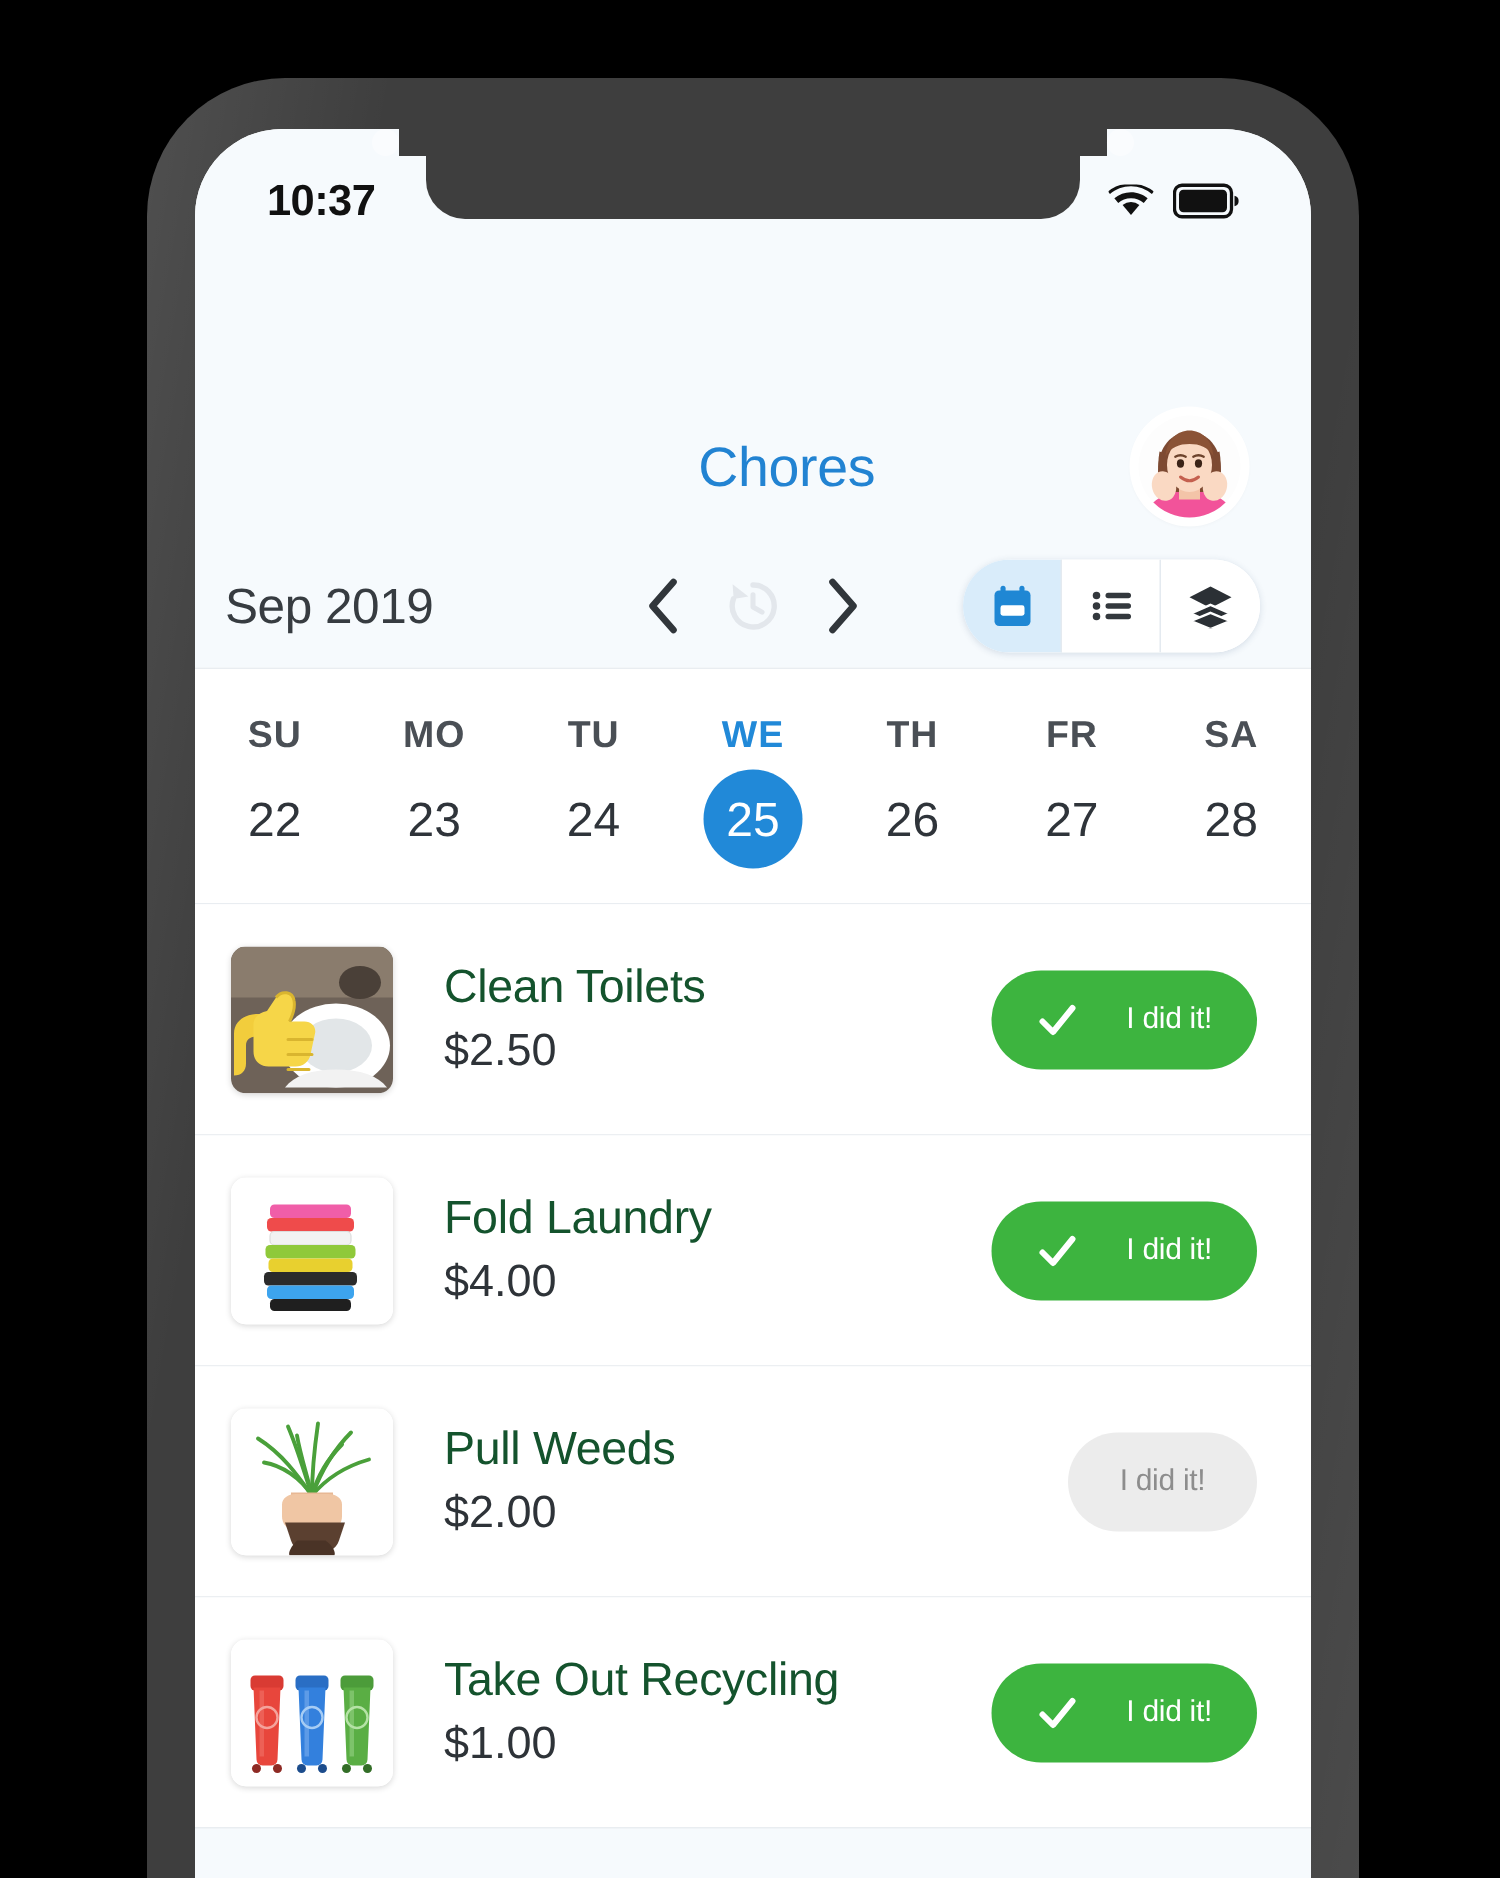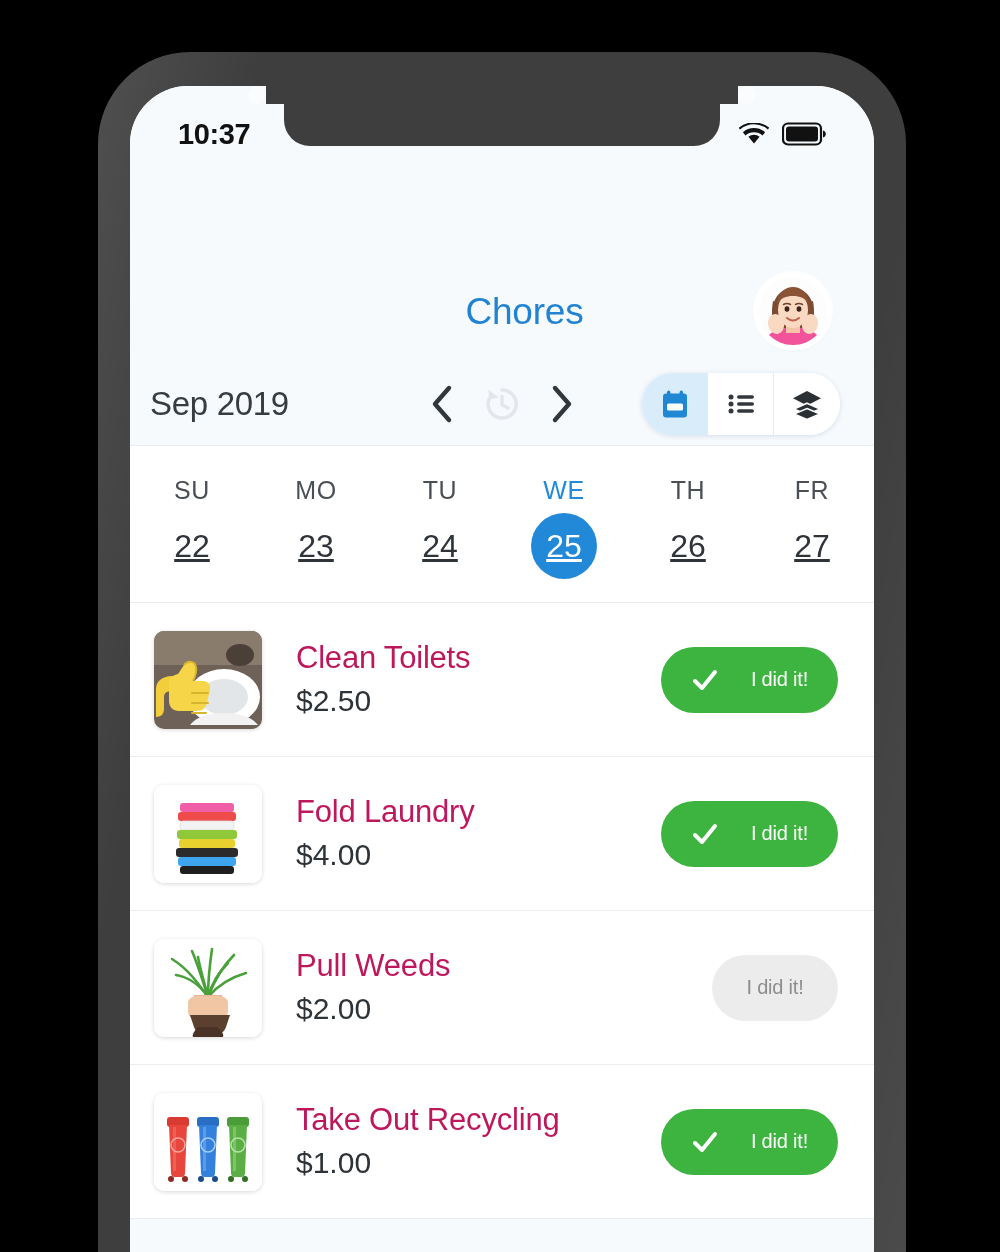--- a/index.html
+++ b/index.html
@@ -148,47 +148,47 @@
     background: #ffffff;
     border-top: 1px solid #e9edf1;
     border-bottom: 1px solid #e9edf1;
     display: flex;
   }
   .day-col {
     flex: 1; display: flex; flex-direction: column; align-items: center;
     justify-content: center; gap: 8px; padding-top: 6px;
   }
   .dow {
-    font-size: 25px; color: #4a4f55; letter-spacing: 0.6px; font-weight: 400;
+    font-size: 25px; color: #4a4f55; letter-spacing: 0.6px; font-weight: 700;
   }
   .dow.sel { color: #2189d8; }
   .dnum {
     width: 66px; height: 66px; line-height: 66px; text-align: center;
-    font-size: 32px; color: #2f343a; border-radius: 50%; font-weight: 400; text-decoration: underline;
+    font-size: 32px; color: #2f343a; border-radius: 50%; font-weight: 400;
   }
   .dnum.sel { background: #2189d8; color: #ffffff; }
 
   
   .chore-list { position: absolute; left: 0; top: 517px; width: 100%; bottom: 0; background: #fff; }
   .chore-row {
     position: relative; height: 154px;
     display: flex; align-items: center; padding: 0 36px 0 24px;
     border-bottom: 1px solid #eceff2;
     background: #ffffff;
   }
   .thumb {
     width: 108px; height: 98px; border-radius: 10px;
     background: #ffffff;
     box-shadow: 0 1px 4px rgba(0,0,0,0.16);
     overflow: hidden; flex: 0 0 auto;
   }
   .thumb svg { display: block; width: 108px; height: 98px; }
   .chore-text { flex: 1; padding-left: 34px; }
   .chore-name {
-    font-size: 31px; color: #be185d; line-height: 1.28; font-weight: 400;
+    font-size: 31px; color: #14532d; line-height: 1.28; font-weight: 400;
     letter-spacing: -0.2px;
   }
   .chore-price {
     font-size: 30px; color: #2e3338; line-height: 1.28; margin-top: 4px;
     font-weight: 400;
   }
   .did-btn {
     flex: 0 0 auto;
     display: flex; align-items: center; justify-content: center; gap: 32px;
     height: 66px; padding: 0 30px; min-width: 176px;
@@ -363,20 +363,24 @@
         <div class="dow sel">WE</div>
         <div class="dnum sel">25</div>
       </div>
       <div class="day-col">
         <div class="dow">TH</div>
         <div class="dnum">26</div>
       </div>
       <div class="day-col">
         <div class="dow">FR</div>
         <div class="dnum">27</div>
+      </div>
+      <div class="day-col">
+        <div class="dow">SA</div>
+        <div class="dnum">28</div>
       </div>
     </div>
 
     <div class="chore-list">
 
       <div class="chore-row">
         <div class="thumb">
           <svg viewBox="0 0 108 98">
             <rect width="108" height="98" fill="#6e6258"></rect>
             <rect x="0" y="0" width="108" height="34" fill="#8a7c6d"></rect>

